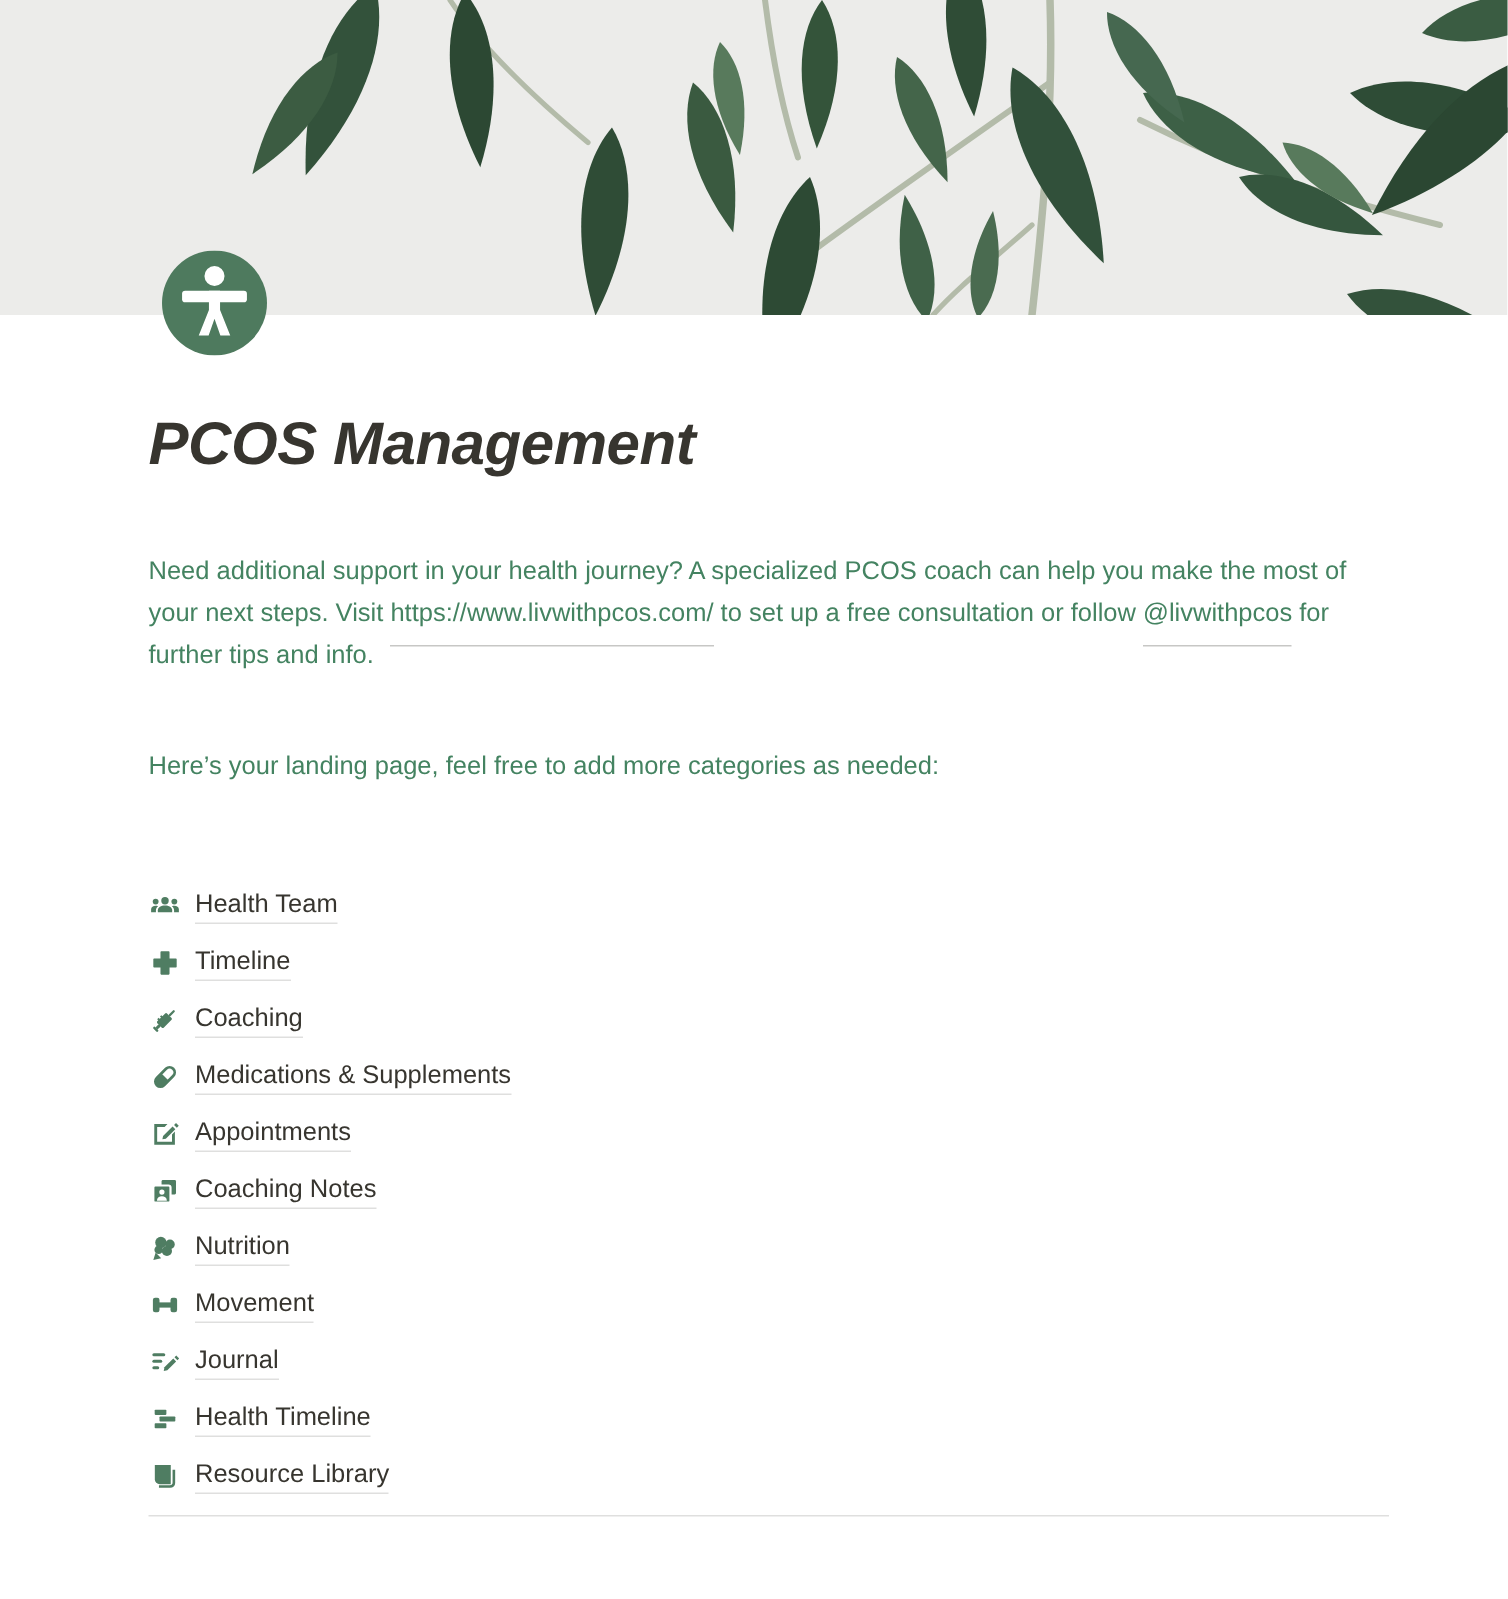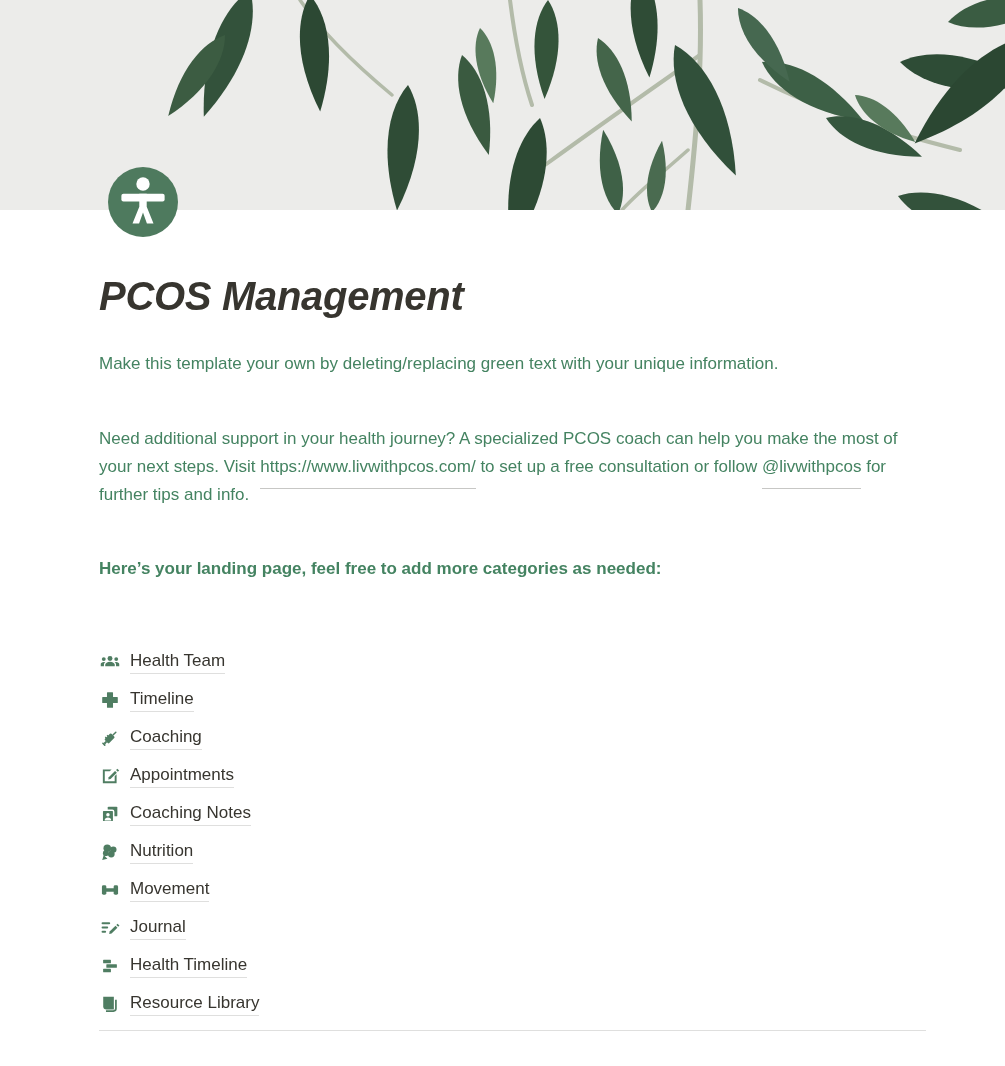--- a/index.html
+++ b/index.html
@@ -9,21 +9,21 @@
     -webkit-font-smoothing:antialiased;
   }
   .cover{width:1005px;height:210px;overflow:hidden;display:block;}
   .page-icon{position:absolute;top:167px;left:108px;width:70px;height:70px;cursor:pointer;}
   .content{padding:62px 79px 0 99px;}
   .page-title{font-size:40px;font-weight:700;line-height:1.2;margin:0;color:#37352f;letter-spacing:-0.3px;cursor:text;font-style:italic;}
   .green{color:#448361;}
   .para{font-size:17px;line-height:28px;margin:0;cursor:text;}
   .p1{margin-top:30px;}
   .p2{margin-top:47px;}
-  .subhead{margin-top:46px;font-size:17px;line-height:28px;font-weight:700;cursor:text;}
+  .subhead{margin-top:46px;font-size:17px;line-height:28px;font-weight:400;cursor:text;}
   a.glink{color:#448361;text-decoration:none;border-bottom:1.5px solid rgba(55,53,47,0.28);padding-bottom:12px;cursor:pointer;}
   .nav{margin-top:67px;}
   .nav-item{display:flex;align-items:center;gap:9px;height:23px;margin-bottom:15px;cursor:pointer;width:max-content;}
   .nav-icon{width:22px;height:22px;display:inline-flex;align-items:center;justify-content:center;flex:0 0 22px;}
   .nav-icon svg{display:block;}
   .nav-label{font-size:17px;font-weight:500;color:#37352f;line-height:21px;
     border-bottom:1.5px solid rgba(55,53,47,0.16);padding-bottom:2px;}
   .divider{border:none;border-top:1px solid rgba(55,53,47,0.16);margin:14px 0 0 0;height:0;}
 </style>
 </head>
@@ -116,21 +116,20 @@
       <rect x="13" y="26" width="42" height="7.5" rx="2"></rect>
       <path d="M30.4 26 h7.2 v12.5 l6.6 16.5 h-6.4 l-3.8 -10.8 -3.8 10.8 h-6.4 l6.6 -16.5 z"></path>
     </g>
   </svg>
 </div>
 
 <div class="content">
 
   <h1 class="page-title">PCOS Management</h1>
 
-  <p class="para green p1">Make this template your own by deleting/replacing green text with your unique information.</p>
 
   <p class="para green p2"><span>Need additional support in your health journey? A specialized PCOS coach can help you make the most of your next steps. Visit </span><a class="glink" href="#">https://www.livwithpcos.com/</a><span> to set up a free consultation or follow </span><a class="glink" href="#">@livwithpcos</a><span> for further tips and info.</span></p>
 
   <p class="subhead green">Here’s your landing page, feel free to add more categories as needed:</p>
 
   <div class="nav">
 
     <div class="nav-item">
       <span class="nav-icon">
         <svg width="22" height="22" viewBox="0 0 24 24" fill="#4f7d62">
@@ -163,20 +162,31 @@
               <rect x="6.4" y="8.7" width="10" height="6.6" rx="1.2"></rect>
               <rect x="16.2" y="11.2" width="5.6" height="1.6" rx="0.8"></rect>
               <rect x="8.4" y="7.6" width="1.4" height="2"></rect>
               <rect x="11.2" y="7.6" width="1.4" height="2"></rect>
             </g>
           </svg>
       </span>
       <span class="nav-label">Coaching</span>
     </div>
 
+    <div class="nav-item">
+      <span class="nav-icon">
+        <svg width="22" height="22" viewBox="0 0 24 24">
+            <g transform="rotate(-45 12 12)">
+              <rect x="3.6" y="8.3" width="16.8" height="7.4" rx="3.7" fill="none" stroke="#4f7d62" stroke-width="2"></rect>
+              <path d="M12 8.3H7.3a3.7 3.7 0 0 0 0 7.4H12z" fill="#4f7d62"></path>
+            </g>
+          </svg>
+      </span>
+      <span class="nav-label">Medications &amp; Supplements</span>
+    </div>
 
     <div class="nav-item">
       <span class="nav-icon">
         <svg width="22" height="22" viewBox="0 0 24 24" fill="#4f7d62">
             <path d="M4.2 4.8h9.6l-2.1 2.1H6.3v10.8h10.8v-5.4l2.1-2.1v9.6H4.2z"></path>
             <path d="M10.6 13.4l6.9-6.9 2 2-6.9 6.9-2.5.5z"></path>
             <path d="M18.6 5.4l1.4-1.4 2 2-1.4 1.4z"></path>
           </svg>
       </span>
       <span class="nav-label">Appointments</span>

